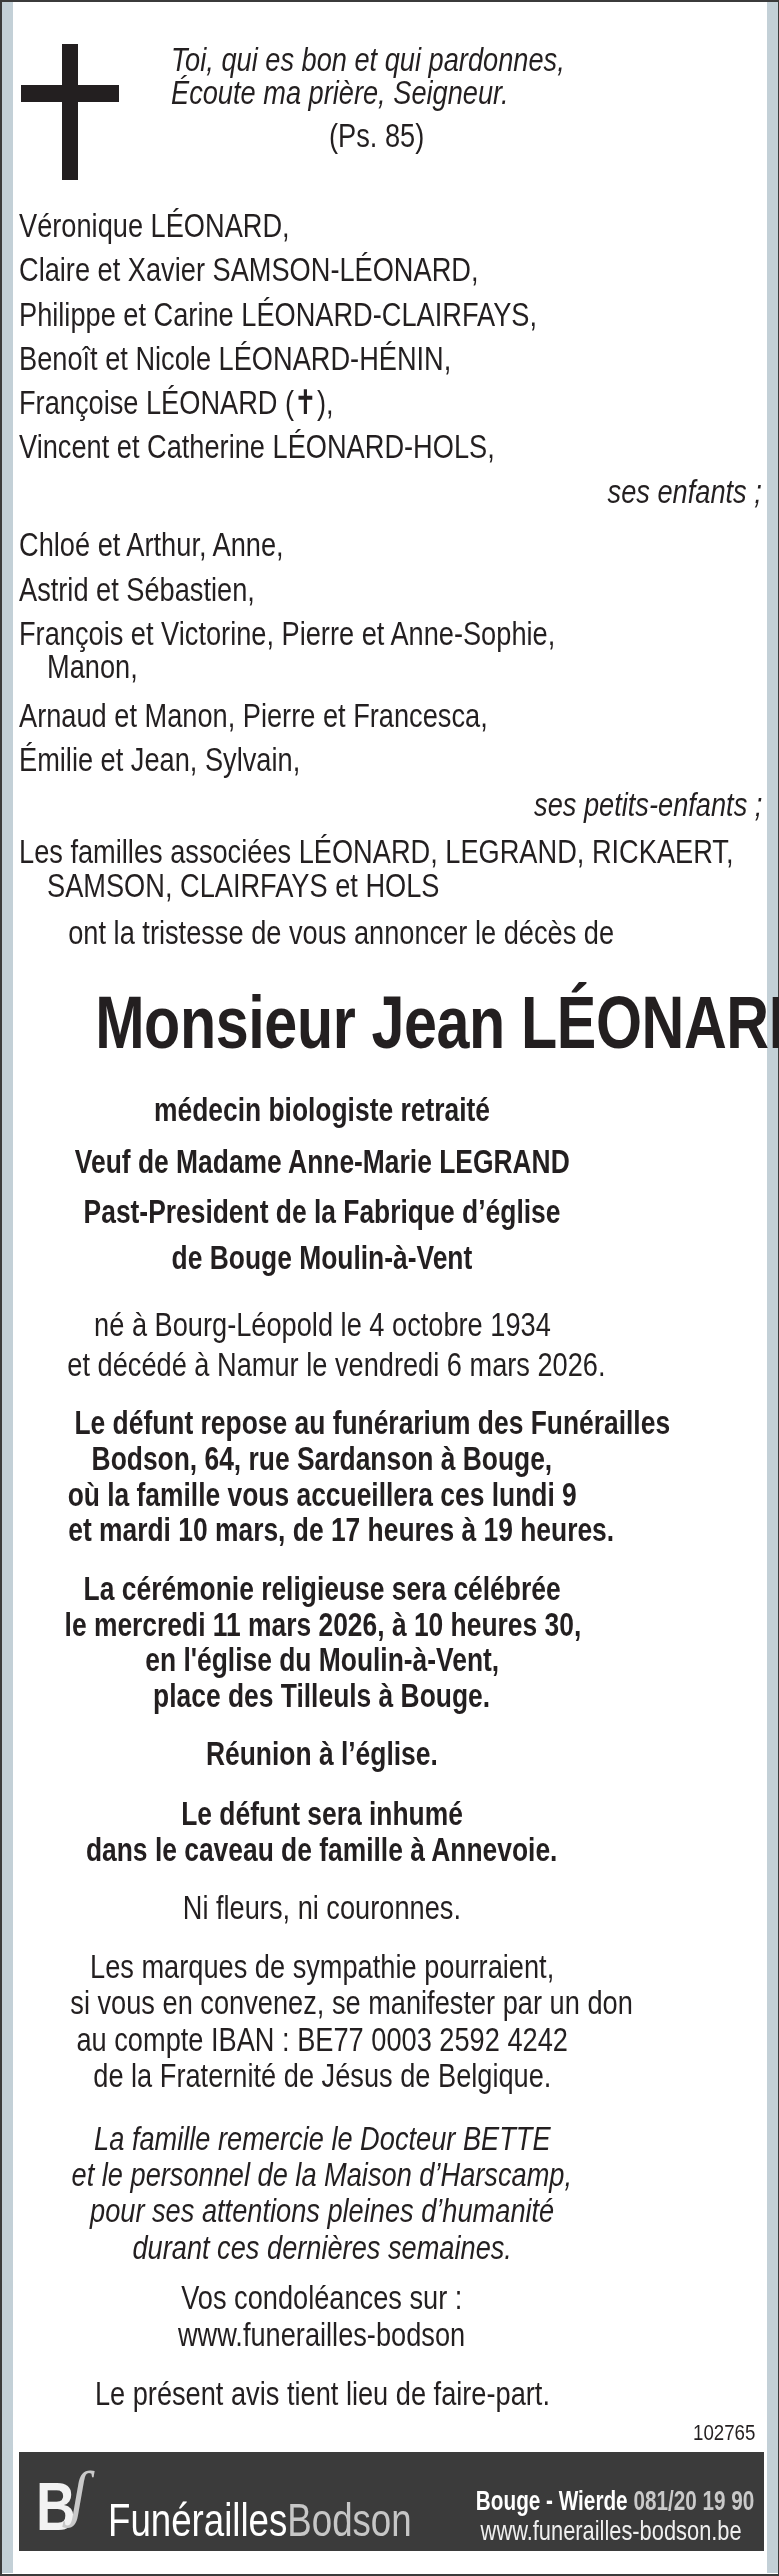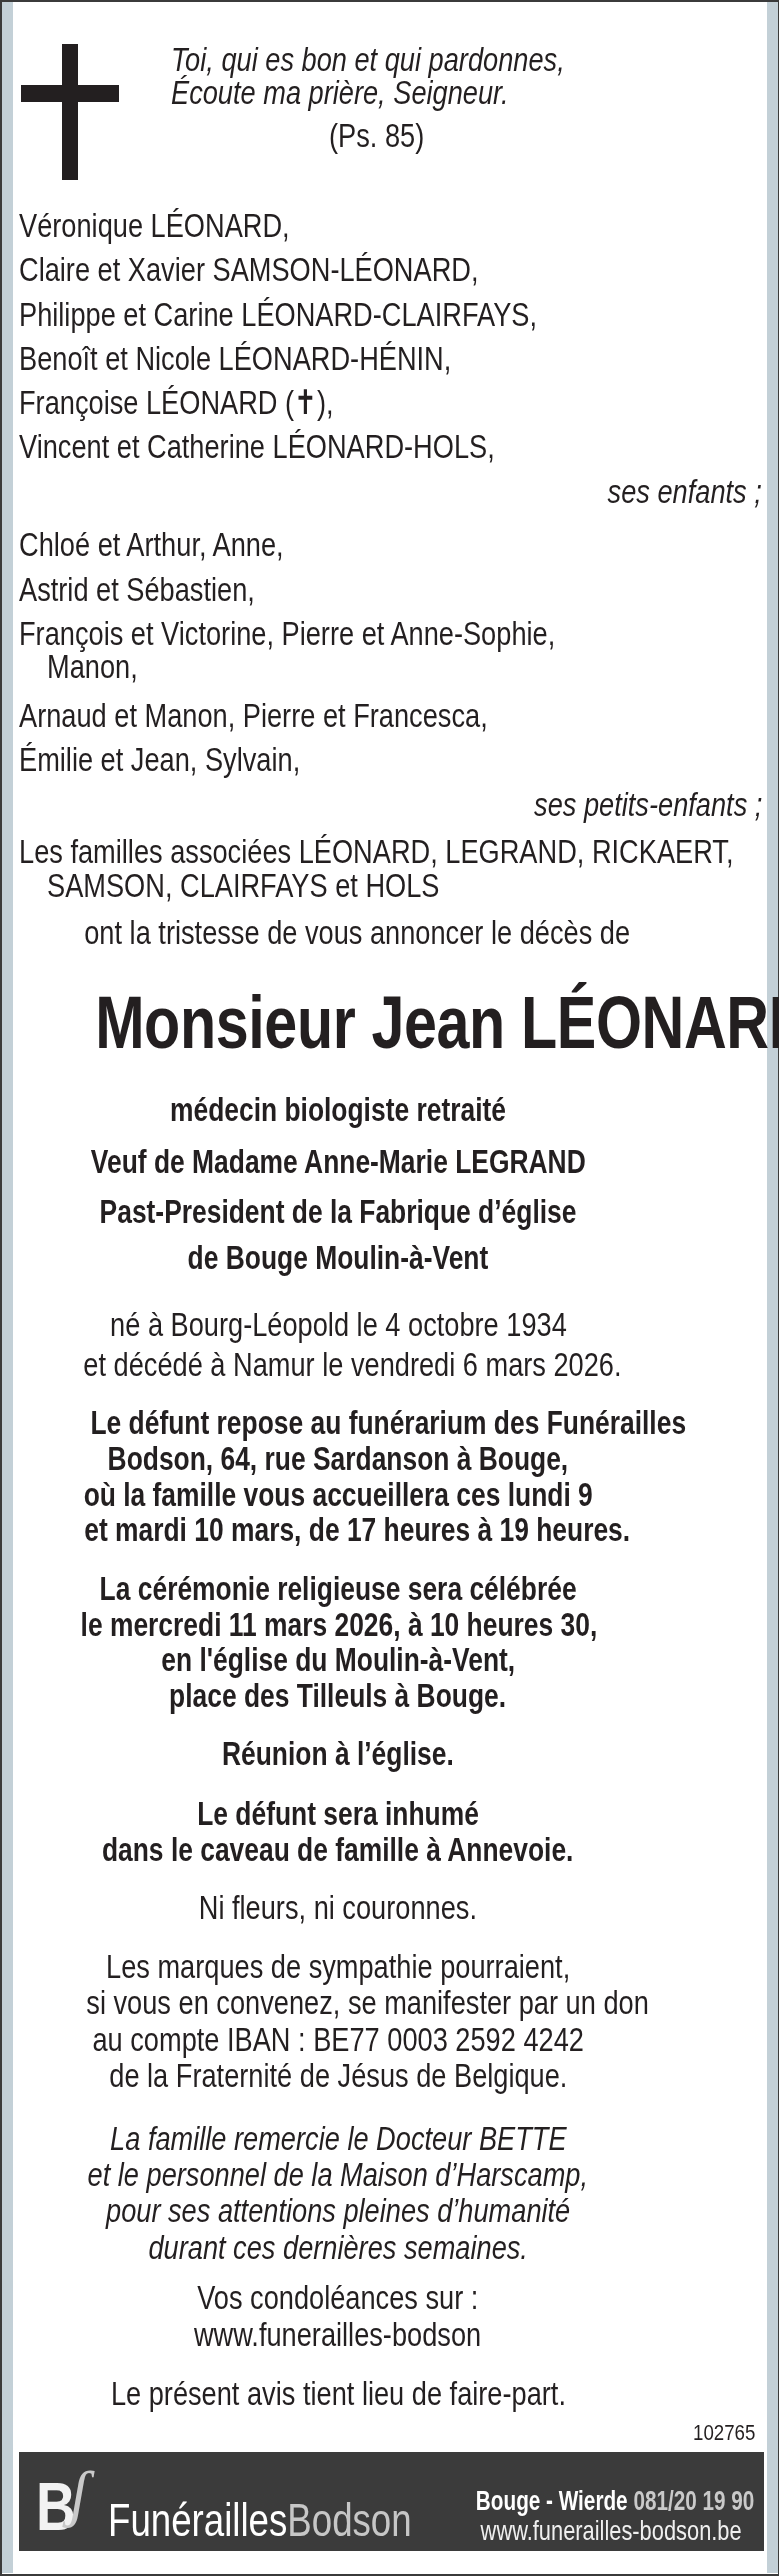--- a/index.html
+++ b/index.html
@@ -8,21 +8,21 @@
   .frame { position: absolute; left: 0; top: 0; width: 780px; height: 2576px; box-sizing: border-box;
            border: 2px solid #3b3b3b; background: #fff; }
   .band-l { position: absolute; left: 2px; top: 2px; width: 11px; height: 2571px; background: #c3d0d7; }
   .band-r { position: absolute; left: 767px; top: 2px; width: 11px; height: 2571px; background: #c3d0d7; }
   .cross-v { position: absolute; left: 62px; top: 44px; width: 16px; height: 136px; background: #231f20; }
   .cross-h { position: absolute; left: 21px; top: 85px; width: 98px; height: 17px; background: #231f20; }
   .ln { position: absolute; white-space: nowrap; line-height: 1; }
   .l { left: 19px; transform-origin: 0 100%; }
   .ind { left: 47px; transform-origin: 0 100%; }
   .r { right: 18px; transform-origin: 100% 100%; text-align: right; }
-  .c { left: 16px; width: 644px; text-align: center; transform-origin: 50% 100%; }
+  .c { left: 0; width: 644px; text-align: center; transform-origin: 50% 100%; }
   .body { font-size: 34px; transform: scaleX(0.80); }
   .bodyc { font-size: 34px; }
   .c.bodyc span, .c.boldc span, .c.it span { display: inline-block; transform: scaleX(0.80); transform-origin: 50% 100%; }
   .it { font-style: italic; }
   .quote { font-size: 34px; font-style: italic; left: 171px; transform: scaleX(0.80); transform-origin: 0 100%; }
   .ps { font-size: 34px; left: 329px; transform: scaleX(0.80); transform-origin: 0 100%; }
   .boldc { font-size: 33px; font-weight: bold; }
   .name { font-size: 75px; font-weight: bold; left: 0; width: 780px; text-align: center; }
   .name span { display: inline-block; transform: scaleX(0.79); transform-origin: 50% 100%; letter-spacing: -0.5px; }
   .code { font-size: 22px; right: 25px; transform: scaleX(0.85); transform-origin: 100% 100%; }

